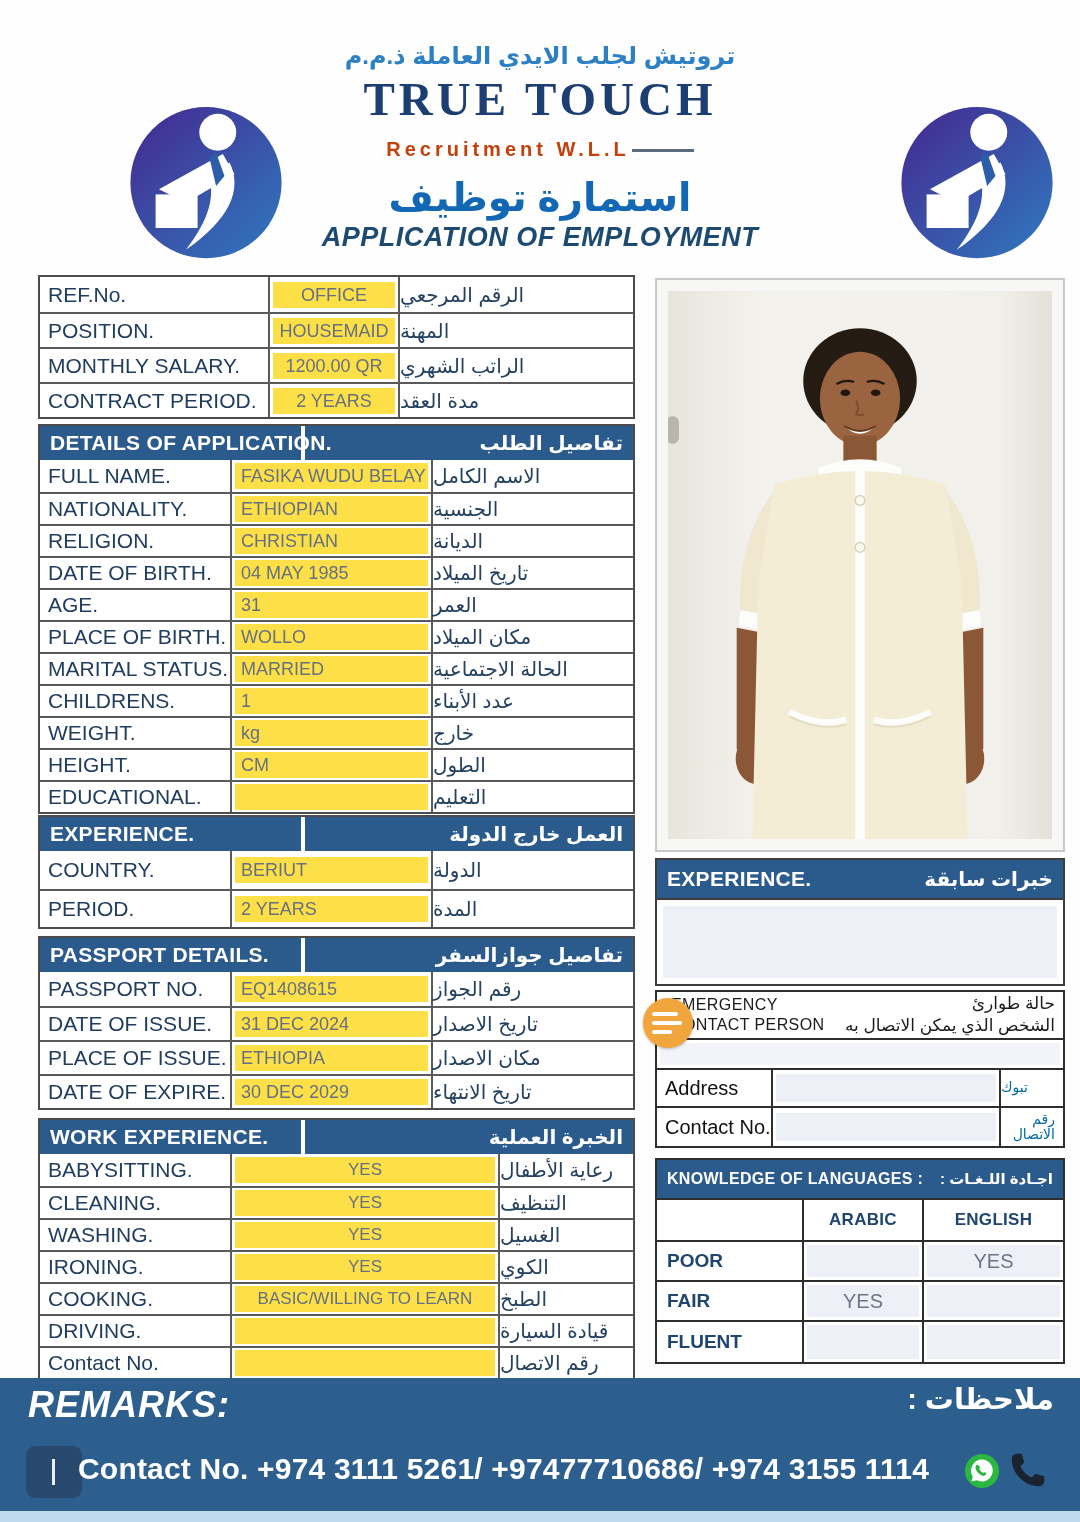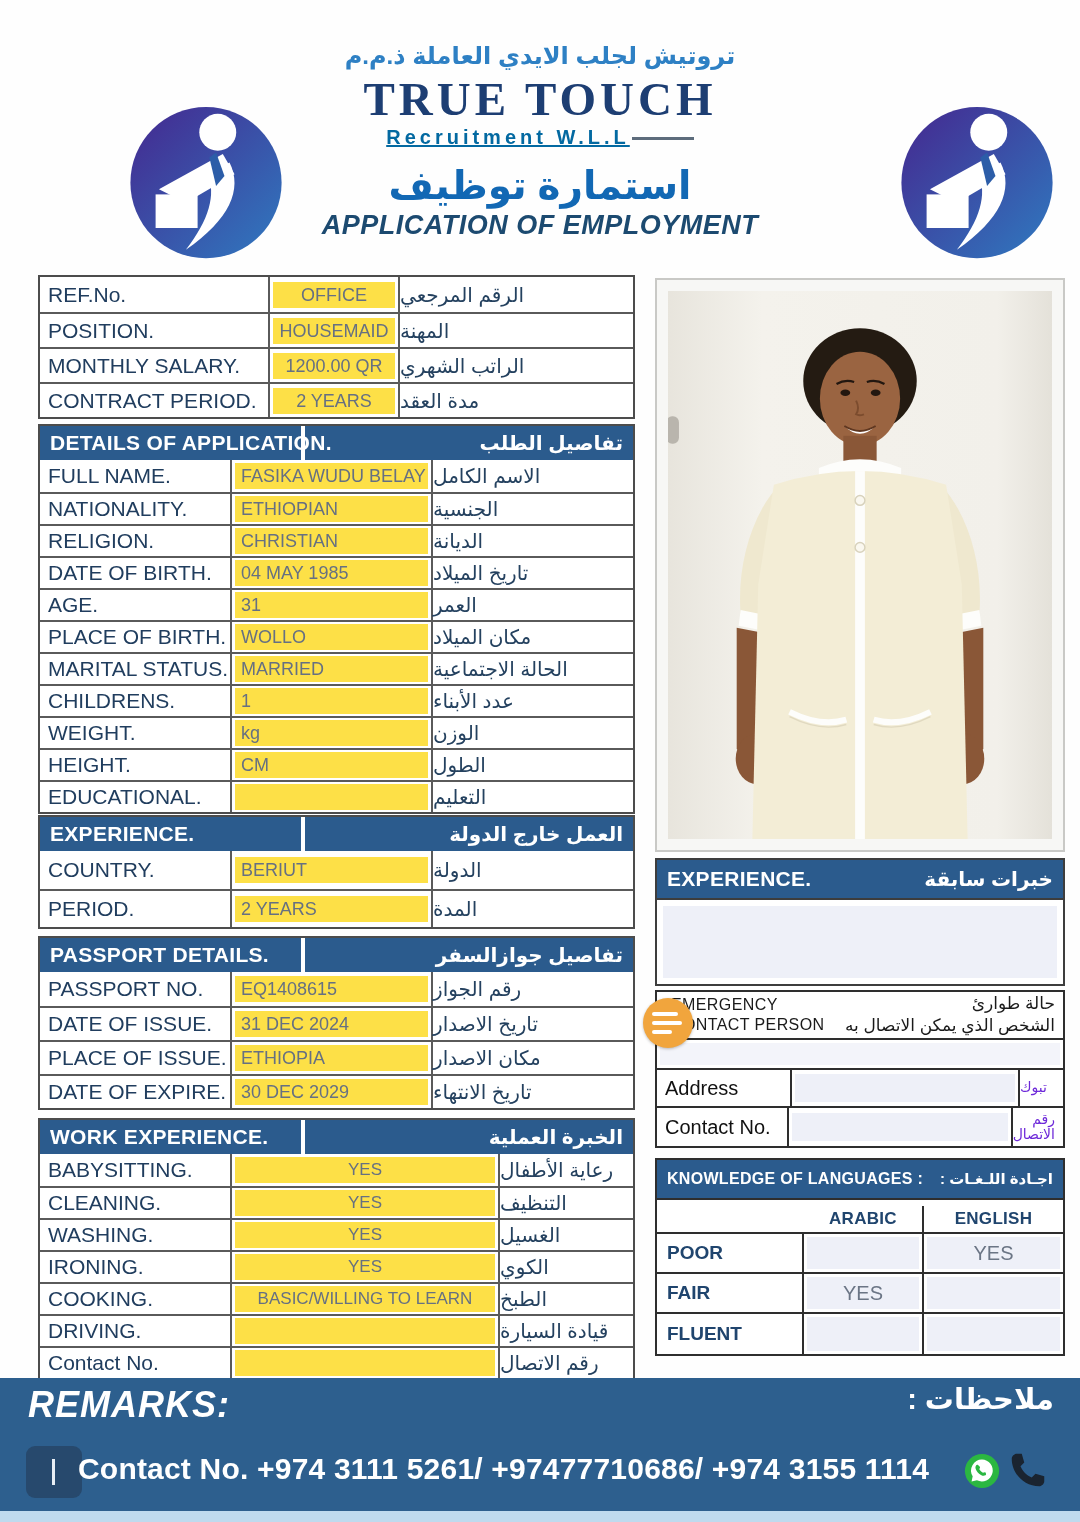--- a/index.html
+++ b/index.html
@@ -8,21 +8,21 @@
   .page{position:absolute;inset:0;background:#fefefe;}
 
   
   .logo{position:absolute;width:168px;height:168px;}
   .logo-left{left:122px;top:102px;}
   .logo-right{left:893px;top:102px;}
   .masthead{position:absolute;left:300px;top:42px;width:480px;text-align:center;}
   .co-ar{font-size:24px;font-weight:bold;color:#2e80c4;direction:rtl;}
   .brand{font-family:Liberation Serif, serif;font-weight:bold;
          font-size:47px;color:#1d3e73;letter-spacing:4px;margin-top:2px;}
-  .brand-sub{font-size:20px;font-weight:bold;color:#0369a1;letter-spacing:4px;margin-top:0px;text-decoration:underline;}
+  .brand-sub{font-size:20px;font-weight:bold;color:#c2410c;letter-spacing:4px;margin-top:12px;}
   .brand-rule{display:inline-block;width:62px;border-bottom:3px solid #5d6c7c;vertical-align:4px;margin-left:2px;}
   .title-ar{font-size:39px;font-weight:bold;color:#1268b4;margin-top:14px;direction:rtl;}
   .title-en{font-size:27px;font-weight:bold;font-style:italic;color:#1c4a70;margin-top:2px;letter-spacing:0.5px;}
 
   
   .block{position:absolute;left:38px;width:597px;border:2px solid #4c4c4c;box-sizing:border-box;background:#fff;}
   .bar{position:relative;height:34px;background:#2b5b8d;display:flex;align-items:center;
        justify-content:space-between;padding:0 10px;box-sizing:border-box;}
   .bar-en{color:#fff;font-weight:bold;font-size:21px;letter-spacing:0.3px;}
   .bar-ar{color:#fff;font-weight:bold;font-size:20px;direction:rtl;}
@@ -59,39 +59,39 @@
 
   .emg{position:absolute;left:655px;top:990px;width:410px;border:2px solid #2e2e2e;box-sizing:border-box;background:#fff;}
   .emg-head{position:relative;height:48px;display:flex;align-items:center;justify-content:space-between;
             padding:0 8px 0 14px;border-bottom:2px solid #2e2e2e;box-sizing:border-box;}
   .emg-en{font-size:16px;color:#1a1a1a;line-height:1.25;letter-spacing:0.4px;}
   .emg-ar{font-size:17px;color:#1a1a1a;text-align:right;direction:rtl;line-height:1.3;}
   .emg-blank{height:30px;border-bottom:2px solid #2e2e2e;background:#fff;padding:3px;box-sizing:border-box;}
   .emg-blank-fill{width:100%;height:100%;background:#f3f4fa;}
   .emg .row{--rh:38px;border-top:none;border-bottom:2px solid #2e2e2e;}
   .emg .row:last-child{border-bottom:none;}
-  .emg .cell.label{width:135px;font-size:20px;color:#111;padding-left:8px;border-right:2px solid #2e2e2e;}
+  .emg .cell.label{width:116px;font-size:20px;color:#111;padding-left:8px;border-right:2px solid #2e2e2e;}
   .emg .cell.value{width:228px;border-right:2px solid #2e2e2e;}
   .emg .vbox{background:#eef0f8;height:28px;}
-  .emg .cell.ar{font-size:14px;line-height:1.1;text-align:right;color:#6d28d9;}
+  .emg .cell.ar{font-size:14px;line-height:1.1;text-align:right;color:#0369a1;}
   .orange-btn{position:absolute;left:-14px;top:6px;width:50px;height:50px;border-radius:50%;
               background:#f1a53d;display:flex;flex-direction:column;justify-content:center;gap:5px;
               padding-left:9px;box-sizing:border-box;box-shadow:0 1px 3px rgba(0,0,0,0.25);}
   .orange-btn i{display:block;height:4px;border-radius:2px;background:#fff;}
   .orange-btn i:nth-child(1){width:26px;}
   .orange-btn i:nth-child(2){width:30px;}
   .orange-btn i:nth-child(3){width:20px;}
 
   .langs{position:absolute;left:655px;top:1158px;width:410px;border:2px solid #2e2e2e;box-sizing:border-box;background:#fff;}
   .langs .bar{height:40px;border-bottom:2px solid #2e2e2e;}
   .langs .bar-en{font-size:16px;}
   .langs .bar-ar{font-size:15px;}
   .lrow{display:flex;height:40px;border-bottom:2px solid #2e2e2e;box-sizing:border-box;}
   .lrow:last-child{border-bottom:none;}
-  .lrow.lhead{height:34px;align-items:flex-end;}
+  .lrow.lhead{height:42px;}
   .lc{box-sizing:border-box;display:flex;align-items:center;justify-content:center;}
   .lc.first{width:147px;justify-content:flex-start;padding-left:10px;border-right:2px solid #2e2e2e;}
   .lc.mid{width:120px;border-right:2px solid #2e2e2e;padding:3px;}
   .lc.last{flex:1;padding:3px;}
   .lhead .lc{font-weight:bold;color:#20456e;font-size:17px;letter-spacing:0.3px;}
   .lrow .rowlabel{font-weight:bold;color:#20456e;font-size:19px;}
   .lfill{width:100%;height:100%;background:#eef0f8;display:flex;align-items:center;justify-content:center;
          color:#6b7585;font-size:20px;}
 
   
@@ -249,21 +249,21 @@
           <div class="cell value">
             <span class="vbox">1</span>
           </div>
           <div class="cell ar">عدد الأبناء</div>
         </div>
         <div class="row">
           <div class="cell label">WEIGHT.</div>
           <div class="cell value">
             <span class="vbox">kg</span>
           </div>
-          <div class="cell ar">الوزن</div>
+          <div class="cell ar">خارج</div>
         </div>
         <div class="row">
           <div class="cell label">HEIGHT.</div>
           <div class="cell value">
             <span class="vbox">CM</span>
           </div>
           <div class="cell ar">الطول</div>
         </div>
         <div class="row">
           <div class="cell label">EDUCATIONAL.</div>

